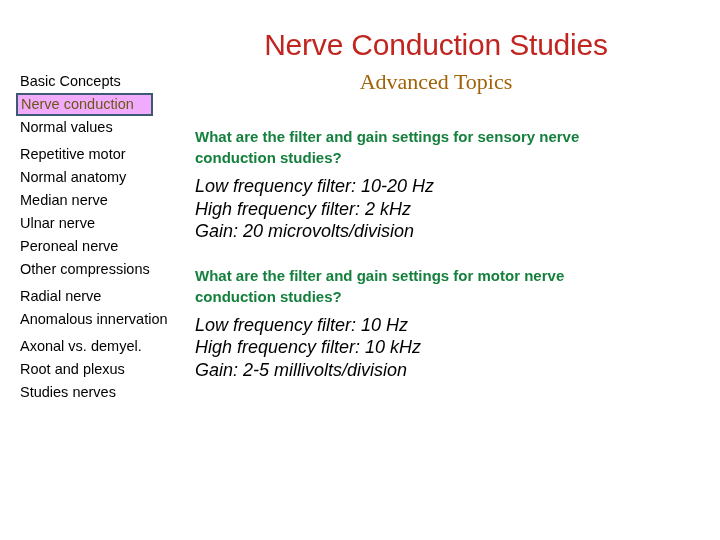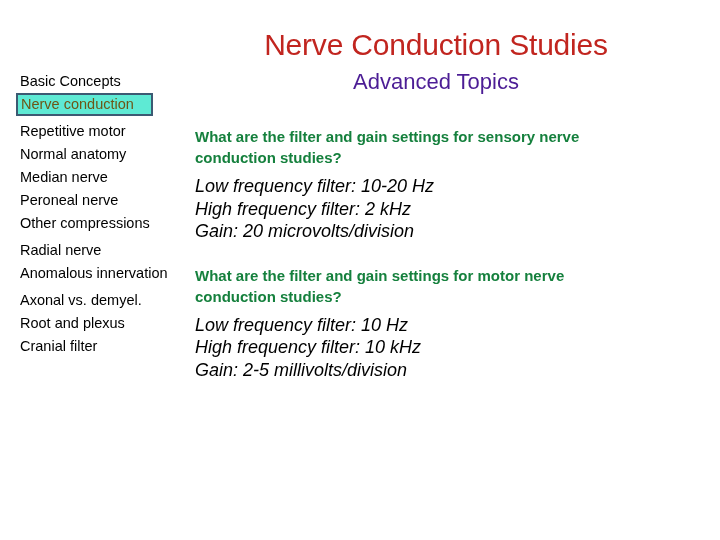--- a/index.html
+++ b/index.html
@@ -35,24 +35,25 @@
     font-size: 30px;
     line-height: 38px;
     color: #C1251F;
     font-weight: normal;
     letter-spacing: -0.2px;
     white-space: nowrap;
   }
   #slide-subtitle {
     font-size: 22px;
     line-height: 30px;
-    color: #4c1d95;
+    color: #a16207;
     font-weight: normal;
     margin-top: 3px;
     white-space: nowrap;
+    font-family: Liberation Serif, serif;
   }
 
   
   #sidebar {
     position: absolute;
     left: 8px;
     top: 70px;
     width: 186px;
   }
   .nav-item {
@@ -61,21 +62,21 @@
     line-height: 17px;
     color: #000000;
     padding: 3px 4px 3px 12px;
     white-space: nowrap;
     box-sizing: border-box;
   }
   .nav-item.spaced {
     margin-top: 4px;
   }
   .nav-item.active {
-    background: #5eead4;
+    background: #f0abfc;
     border: 2px solid #3C5A73;
     color: #6D5617;
     margin-left: 8px;
     margin-right: 41px;
     padding-left: 3px;
     padding-top: 1px;
     padding-bottom: 1px;
   }
 
   
@@ -112,30 +113,32 @@
 <div id="slide">
 
   <div id="title-block">
     <div id="slide-title">Nerve Conduction Studies</div>
     <div id="slide-subtitle">Advanced Topics</div>
   </div>
 
   <nav id="sidebar">
       <div class="nav-item">Basic Concepts</div>
       <div class="nav-item active">Nerve conduction</div>
+      <div class="nav-item">Normal values</div>
       <div class="nav-item spaced">Repetitive motor</div>
       <div class="nav-item">Normal anatomy</div>
       <div class="nav-item">Median nerve</div>
+      <div class="nav-item">Ulnar nerve</div>
       <div class="nav-item">Peroneal nerve</div>
       <div class="nav-item">Other compressions</div>
       <div class="nav-item spaced">Radial nerve</div>
       <div class="nav-item">Anomalous innervation</div>
       <div class="nav-item spaced">Axonal vs. demyel.</div>
       <div class="nav-item">Root and plexus</div>
-      <div class="nav-item">Cranial filter</div>
+      <div class="nav-item">Studies nerves</div>
     </nav>
 
   <div id="content">
       <div class="qa-block">
         <div class="qa-question">What are the filter and gain settings for sensory nerve conduction studies?</div>
         <div class="qa-answers">
           <div class="qa-answer">Low frequency filter: 10-20 Hz</div>
           <div class="qa-answer">High frequency filter: 2 kHz</div>
           <div class="qa-answer">Gain: 20 microvolts/division</div>
         </div>

